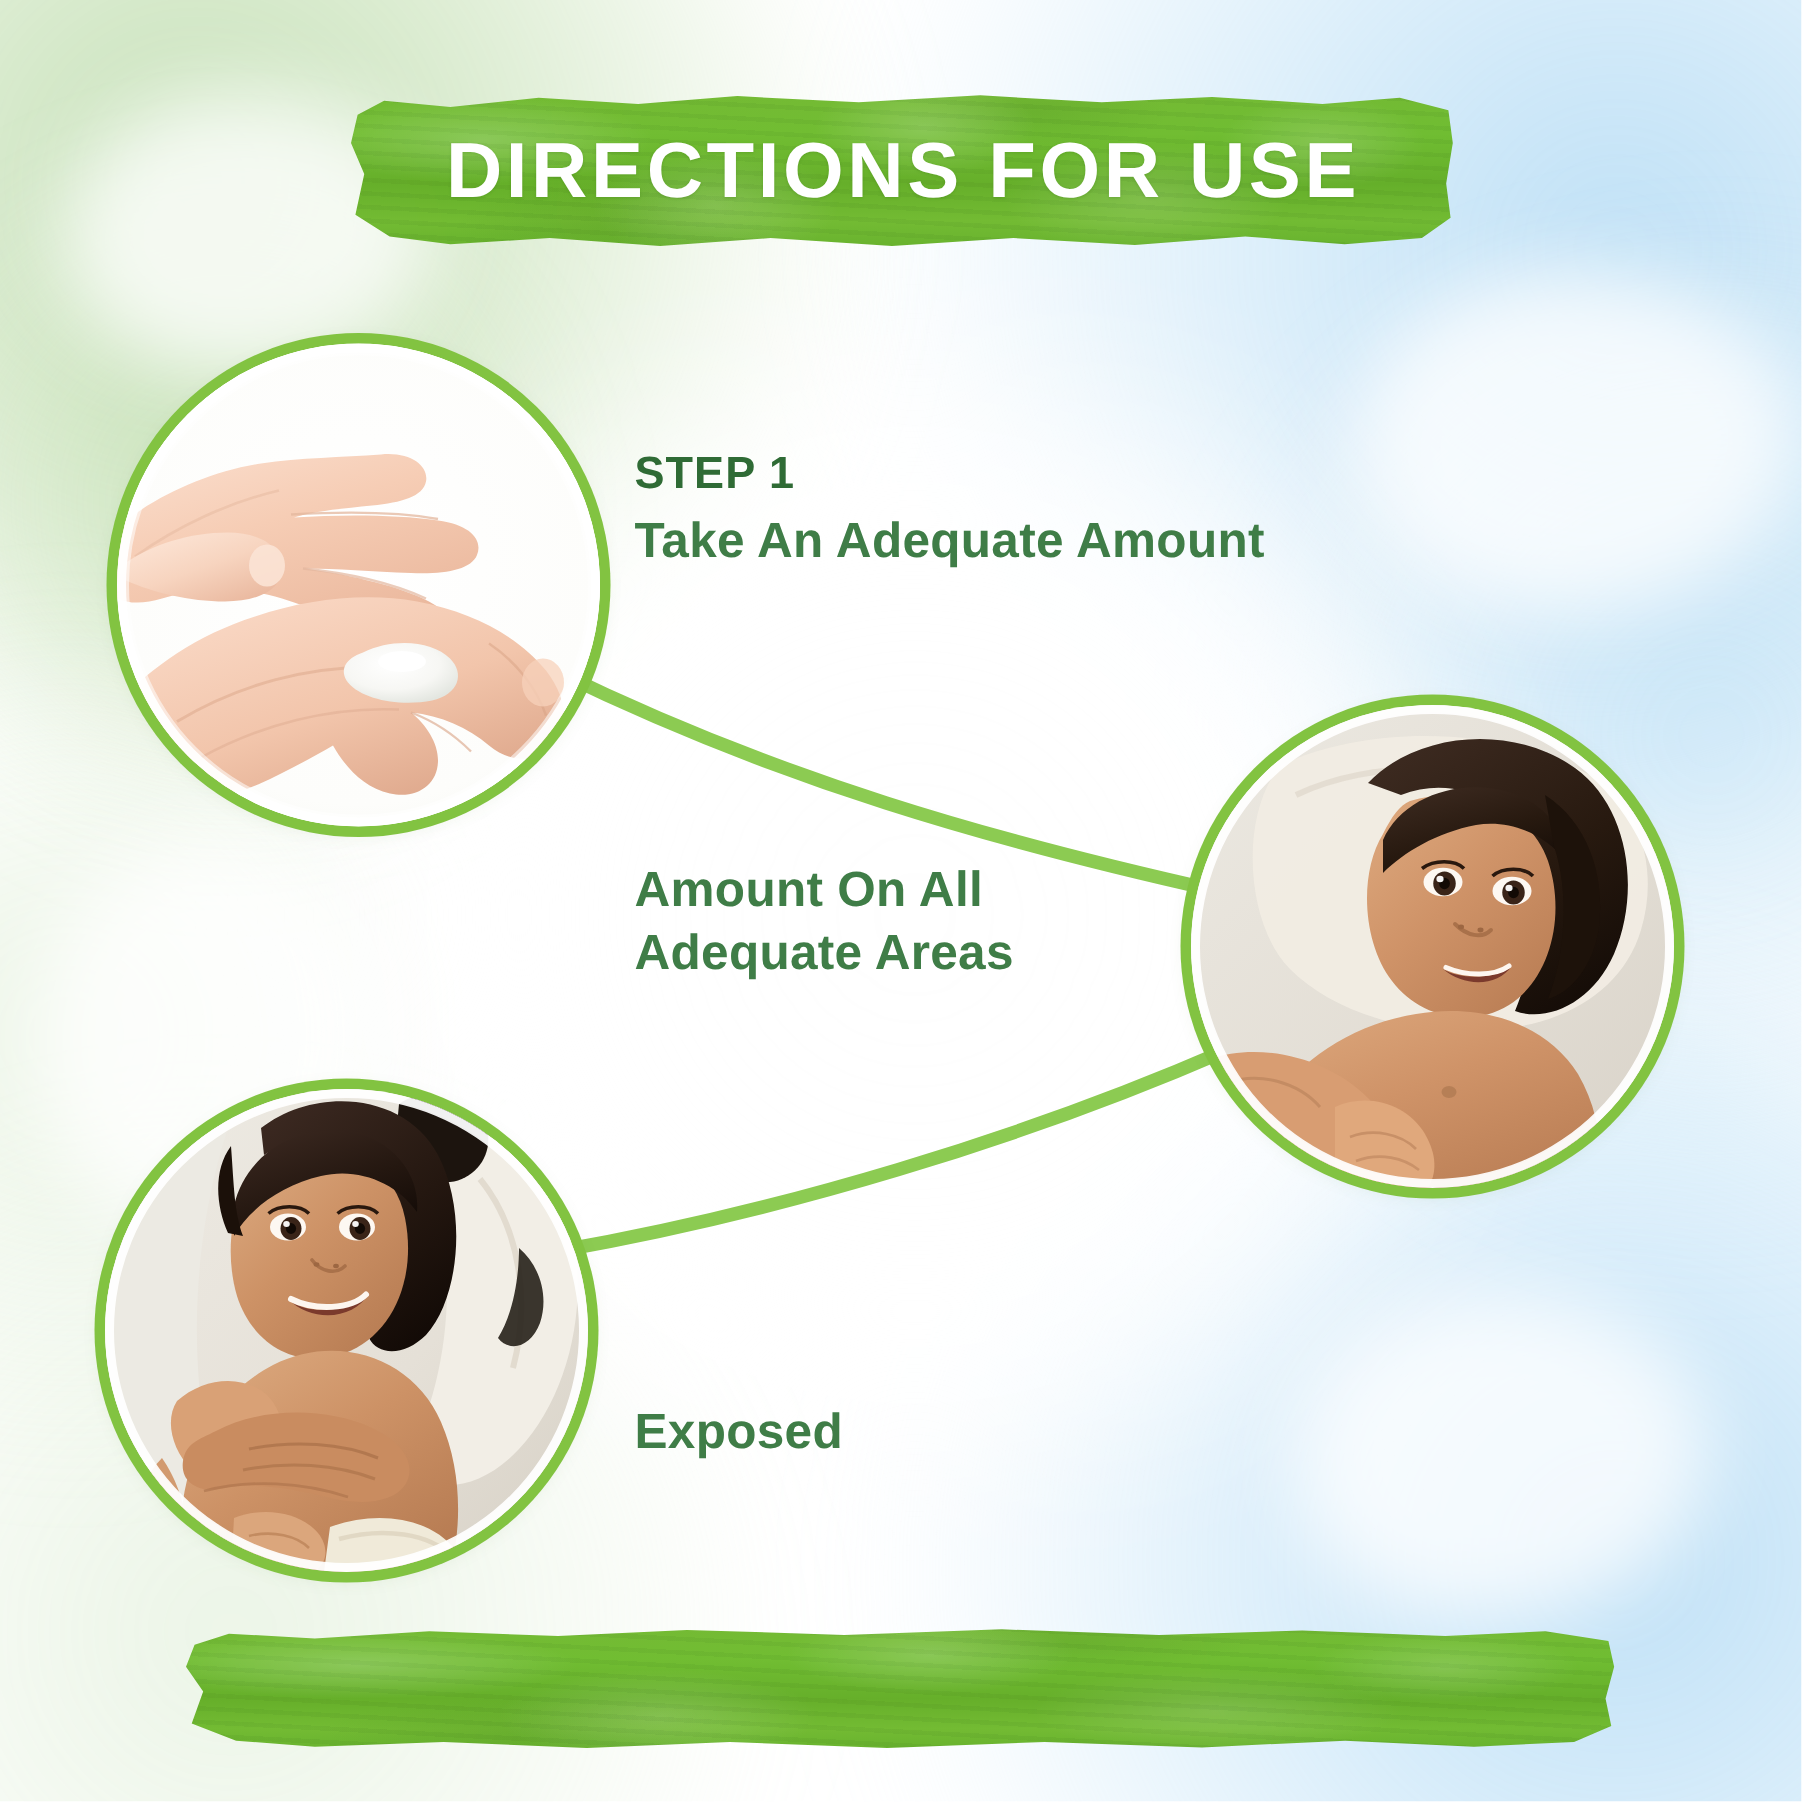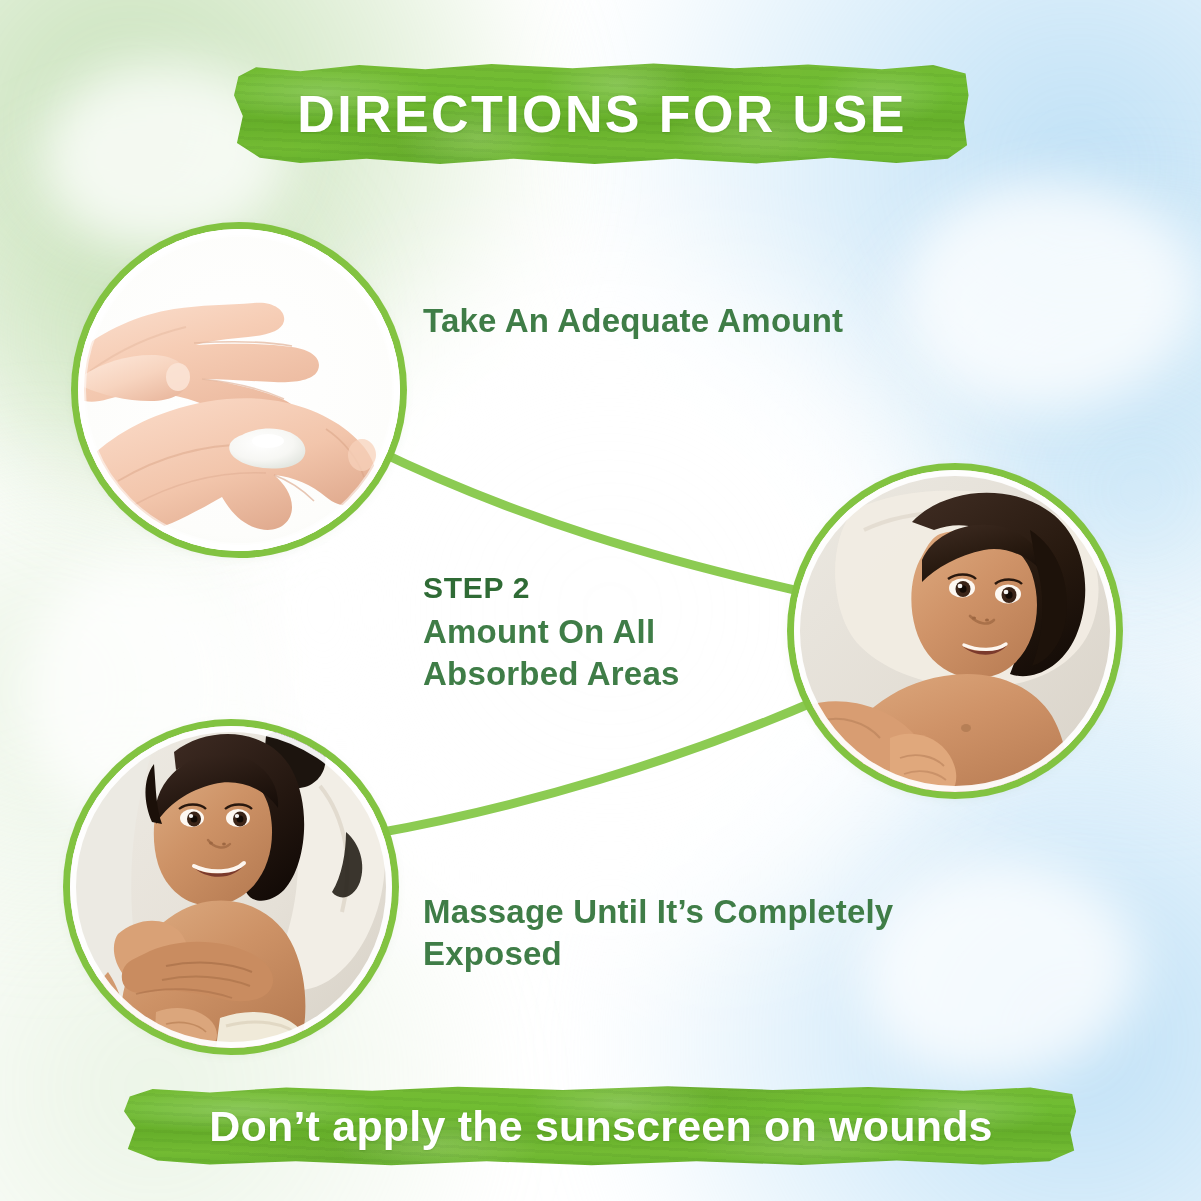--- a/index.html
+++ b/index.html
@@ -565,36 +565,35 @@
                  C 242 318, 242 322, 242 322 L 146 322 Z" fill="#f0ead9"></path>
         <path d="M 156 300 C 186 292, 216 296, 232 312" fill="none" stroke="#ded5c0" stroke-width="3" opacity="0.85"></path>
 
         <circle cx="161" cy="161" r="160" fill="none" stroke="rgba(255,255,255,0.25)" stroke-width="8"></circle>
       </svg>
     </div>
     <div class="inner-ring"></div>
   </div>
 
   <div class="step" id="step-1">
+    <p class="step-label">STEP 1</p>
     <p class="step-desc"><span>Take An Adequate Amount</span></p>
   </div>
 
   <div class="step" id="step-2">
-    <p class="step-label">STEP 2</p>
     <p class="step-desc">
       <span>Amount On All</span><br>
-      <span>Absorbed Areas</span>
+      <span>Adequate Areas</span>
     </p>
   </div>
 
   <div class="step" id="step-3">
     <p class="step-desc">
-      <span>Massage Until It’s Completely</span><br>
+      <br>
       <span>Exposed</span>
     </p>
   </div>
 
   <div class="banner" id="banner-bottom">
     <div class="brush"></div>
-    <div class="banner-text">Don’t apply the sunscreen on wounds</div>
   </div>
 
 </div>
 
 </body></html>

